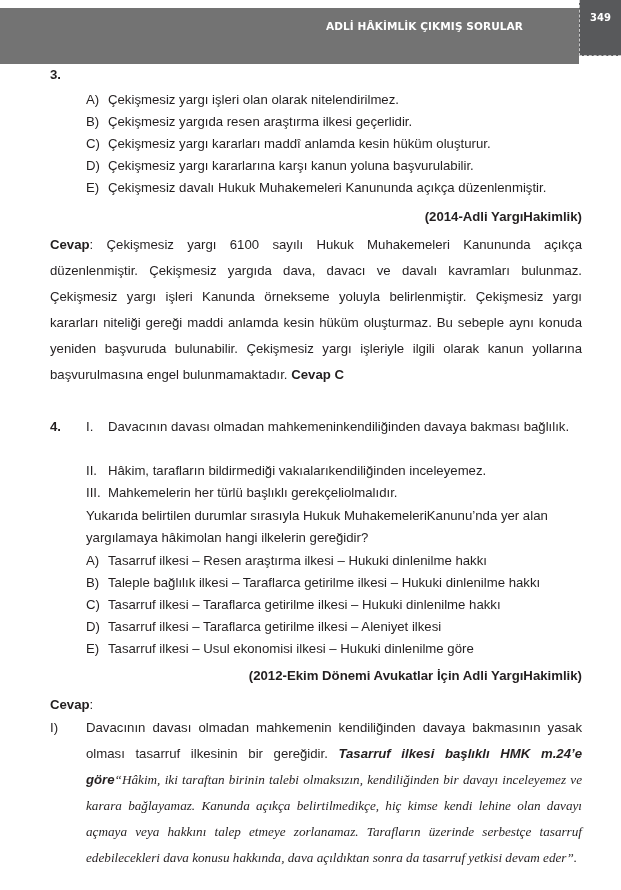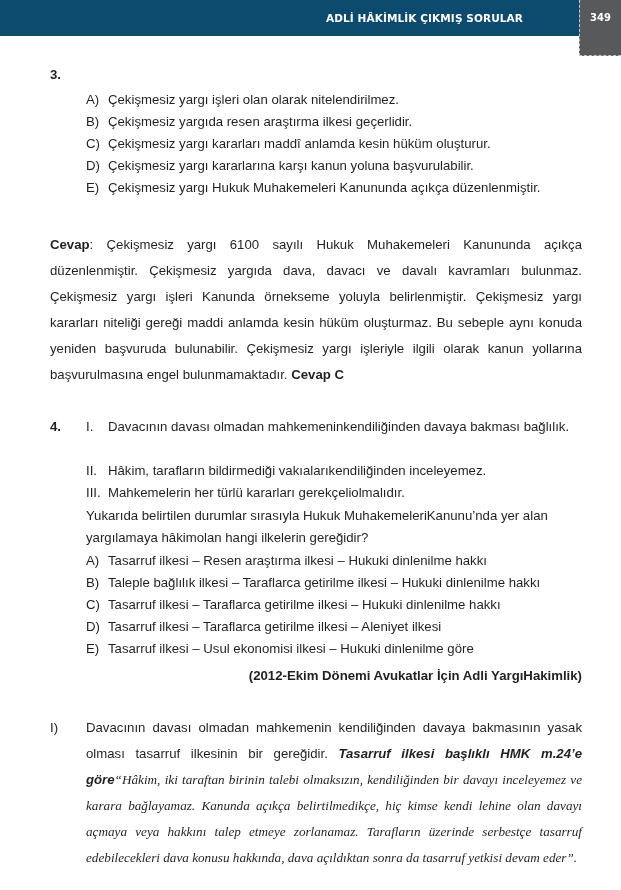--- a/index.html
+++ b/index.html
@@ -1,21 +1,21 @@
 <!DOCTYPE html>
 <html><head>
   <meta charset="utf-8">
   <style>
     html, body { margin: 0; padding: 0; }
     body {
       width: 621px; height: 890px; background: #ffffff; position: relative; overflow: hidden;
       font-family: "Liberation Sans", sans-serif; color: #231f20;
     }
     .header-band {
-      position: absolute; left: 0; top: 0; width: 579px; height: 36px; background: #0c4a6e;
+      position: absolute; left: 0; top: 8px; width: 579px; height: 56px; background: #737373;
     }
     .header-title {
       position: absolute; right: 56px; top: 12px;
       font-family: "DejaVu Sans", sans-serif; font-weight: bold; font-size: 10.5px;
       color: #ffffff; letter-spacing: 0.1px;
     }
     .page-num-box {
       position: absolute; left: 579px; top: 0; width: 42px; height: 56px; background: #58595b;
       border-left: 1px dashed #c9c9c9; border-bottom: 1px dashed #c9c9c9; box-sizing: border-box;
     }
@@ -64,43 +64,44 @@
   <div class="opt" style="top:69px;">
     <span class="opt-letter">C)</span>
     <span class="opt-text">Çekişmesiz yargı kararları maddî anlamda kesin hüküm oluşturur.</span>
   </div>
   <div class="opt" style="top:91px;">
     <span class="opt-letter">D)</span>
     <span class="opt-text">Çekişmesiz yargı kararlarına karşı kanun yoluna başvurulabilir.</span>
   </div>
   <div class="opt" style="top:113px;">
     <span class="opt-letter">E)</span>
-    <span class="opt-text">Çekişmesiz yargı Hukuk Muhakemeleri Kanununda açıkça düzenlenmiştir.</span>
+    <span class="opt-text">Çekişmesiz davalı Hukuk Muhakemeleri Kanununda açıkça düzenlenmiştir.</span>
   </div>
 
+  <span class="source" style="top:142px;">(2014-Adli YargıHakimlik)</span>
 
   <div class="answer-para" style="top:168px;">
     <b class="bold">Cevap</b><span>: Çekişmesiz yargı 6100 sayılı Hukuk Muhakemeleri Kanununda açıkça düzenlenmiştir. Çekişmesiz yargıda dava, davacı ve davalı kavramları bulunmaz. Çekişmesiz yargı işleri Kanunda örnekseme yoluyla belirlenmiştir. Çekişmesiz yargı kararları niteliği gereği maddi anlamda kesin hüküm oluşturmaz. Bu sebeple aynı konuda yeniden başvuruda bulunabilir. Çekişmesiz yargı işleriyle ilgili olarak kanun yollarına başvurulmasına engel bulunmamaktadır. </span><b class="bold">Cevap C</b>
   </div>
 </div>
 
 <div class="q" style="top:416px; height:440px;">
   <span class="q-num">4.</span>
 
   <div class="roman" style="top:0;">
     <span class="roman-num">I.</span>
     <span class="roman-text">Davacının davası olmadan mahkemeninkendiliğinden davaya bakması bağlılık.</span>
   </div>
   <div class="roman" style="top:44px;">
     <span class="roman-num">II.</span>
     <span class="roman-text">Hâkim, tarafların bildirmediği vakıalarıkendiliğinden inceleyemez.</span>
   </div>
   <div class="roman" style="top:66px;">
     <span class="roman-num">III.</span>
-    <span class="roman-text">Mahkemelerin her türlü kararları gerekçeliolmalıdır.</span>
+    <span class="roman-text">Mahkemelerin her türlü başlıklı gerekçeliolmalıdır.</span>
   </div>
 
   <div class="opt" style="top:89px; font-weight:normal;">
     <span>Yukarıda belirtilen durumlar sırasıyla Hukuk MuhakemeleriKanunu’nda yer alan yargılamaya hâkimolan hangi ilkelerin gereğidir?</span>
   </div>
 
   <div class="opt" style="top:134px;">
     <span class="opt-letter">A)</span>
     <span class="opt-text">Tasarruf ilkesi – Resen araştırma ilkesi – Hukuki dinlenilme hakkı</span>
   </div>
@@ -116,20 +117,23 @@
     <span class="opt-letter">D)</span>
     <span class="opt-text">Tasarruf ilkesi – Taraflarca getirilme ilkesi – Aleniyet ilkesi</span>
   </div>
   <div class="opt" style="top:222px;">
     <span class="opt-letter">E)</span>
     <span class="opt-text">Tasarruf ilkesi – Usul ekonomisi ilkesi – Hukuki dinlenilme göre</span>
   </div>
 
   <span class="source" style="top:249px;">(2012-Ekim Dönemi Avukatlar  İçin Adli YargıHakimlik)</span>
 
+  <div class="answer-para" style="top:276px;">
+    <b class="bold">Cevap</b><span>:</span>
+  </div>
 
   <div class="answer-para" style="top:299px; left:0;">
     <span style="position:absolute; left:0; top:0;">I)</span>
     <div style="position:absolute; left:36px; right:0; top:0; text-align:justify;">
       <span>Davacının davası olmadan mahkemenin kendiliğinden davaya bakmasının yasak olması tasarruf ilkesinin bir gereğidir. </span><span class="bi">Tasarruf ilkesi başlıklı HMK m.24’e göre</span><span class="italic">“Hâkim, iki taraftan birinin talebi olmaksızın, kendiliğinden bir davayı inceleyemez ve karara bağlayamaz. Kanunda açıkça belirtilmedikçe, hiç kimse kendi lehine olan davayı açmaya veya hakkını talep etmeye zorlanamaz. Tarafların üzerinde serbestçe tasarruf edebilecekleri dava konusu hakkında, dava açıldıktan sonra da tasarruf yetkisi devam eder”.</span>
     </div>
   </div>
 </div>
 
 </body></html>

